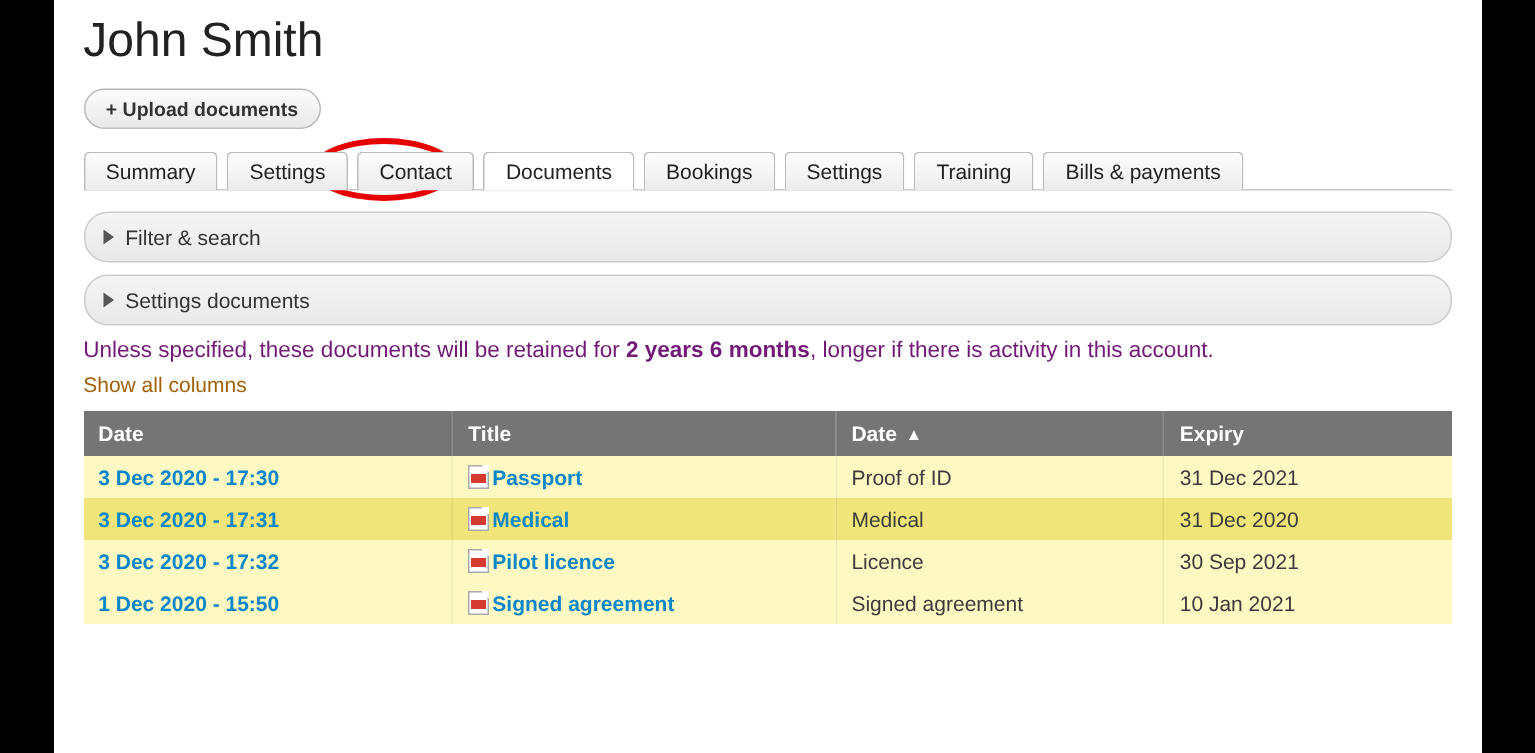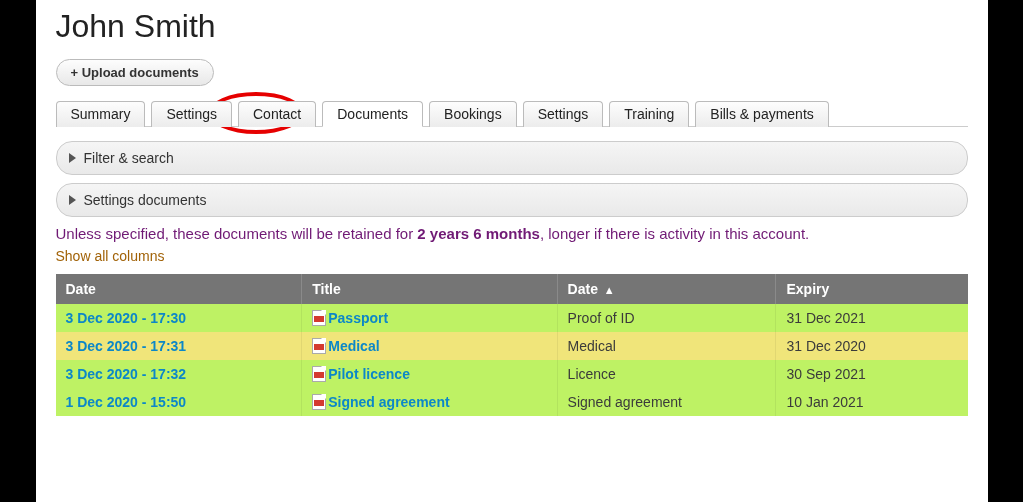--- a/index.html
+++ b/index.html
@@ -121,21 +121,21 @@
   padding: 7px 10px;
   border-right: 1px solid #8a8a8a;
 }
 thead th:last-child { border-right: none; }
 tbody td {
   padding: 6px 10px;
   border-right: 1px solid rgba(0,0,0,0.06);
   color: #3b3b3b;
 }
 tbody td:last-child { border-right: none; }
-tr.green { background: #bef264; }
+tr.green { background: #fef9c3; }
 tr.yellow { background: #f0e57a; }
 .date-cell { color: #0c87c8; font-weight: 600; }
 .title-cell { color: #0c87c8; font-weight: 600; display: flex; align-items: center; gap: 2px; }
 .sort-arrow { font-size: 11px; vertical-align: middle; margin-left: 2px; }
 .pdf-icon {
   display: inline-flex;
   width: 14px; height: 16px;
   background: #fff;
   border: 1px solid #aaa;
   position: relative;

